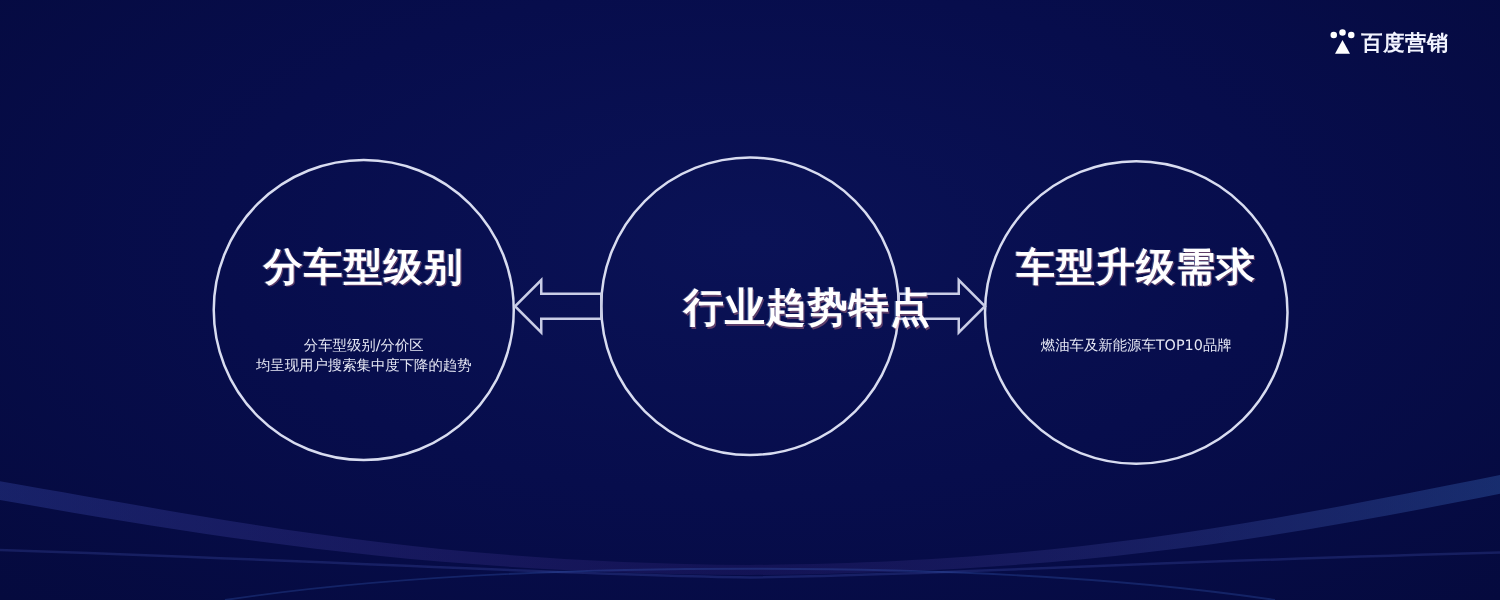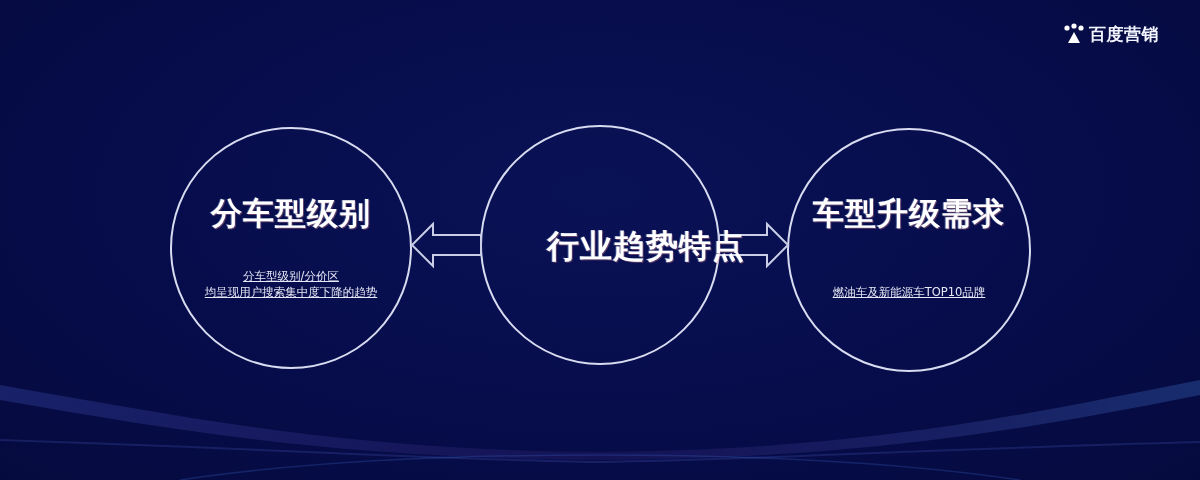--- a/index.html
+++ b/index.html
@@ -21,21 +21,21 @@
   .diagram { position: absolute; left: 0; top: 0; width: 1200px; height: 480px; }
   .circle-text {
     position: absolute; text-align: center; transform: translateX(-50%);
     white-space: nowrap;
   }
   .title {
     font-size: 31px; font-weight: bold; color: #ffffff; letter-spacing: 1px;
     text-shadow: 1px 1px 0 rgba(255,150,150,0.35), -1px 0 0 rgba(150,200,255,0.35);
   }
   .center-title { font-size: 32px; }
-  .desc { font-size: 11.5px; line-height: 16px; color: #e6e8f5; text-decoration: underline; }
+  .desc { font-size: 11.5px; line-height: 16px; color: #e6e8f5; }
 </style>
 </head>
 <body>
 
 <div class="slide">
 
   <svg class="glow" viewBox="0 0 1200 130" preserveAspectRatio="none">
     <defs>
       <linearGradient id="gl" x1="0" x2="1" y1="0" y2="0">
         <stop offset="0" stop-color="#3a4cb0" stop-opacity="0.35"></stop>
@@ -72,17 +72,17 @@
 
   <div class="circle-text title" style="left:291px; top:193px;">分车型级别</div>
   <div class="circle-text desc" style="left:291px; top:268px;">
     <div>分车型级别/分价区</div>
     <div>均呈现用户搜索集中度下降的趋势</div>
   </div>
 
   <div class="circle-text title center-title" style="left:622px; top:225px;margin-left:24px;">行业趋势特点</div>
 
   <div class="circle-text title" style="left:909px; top:193px;">车型升级需求</div>
-  <div class="circle-text desc" style="left:909px; top:284px;">
+  <div class="circle-text desc" style="left:909px; top:268px;">
     <div>燃油车及新能源车TOP10品牌</div>
   </div>
 
 </div>
 
 </body></html>

